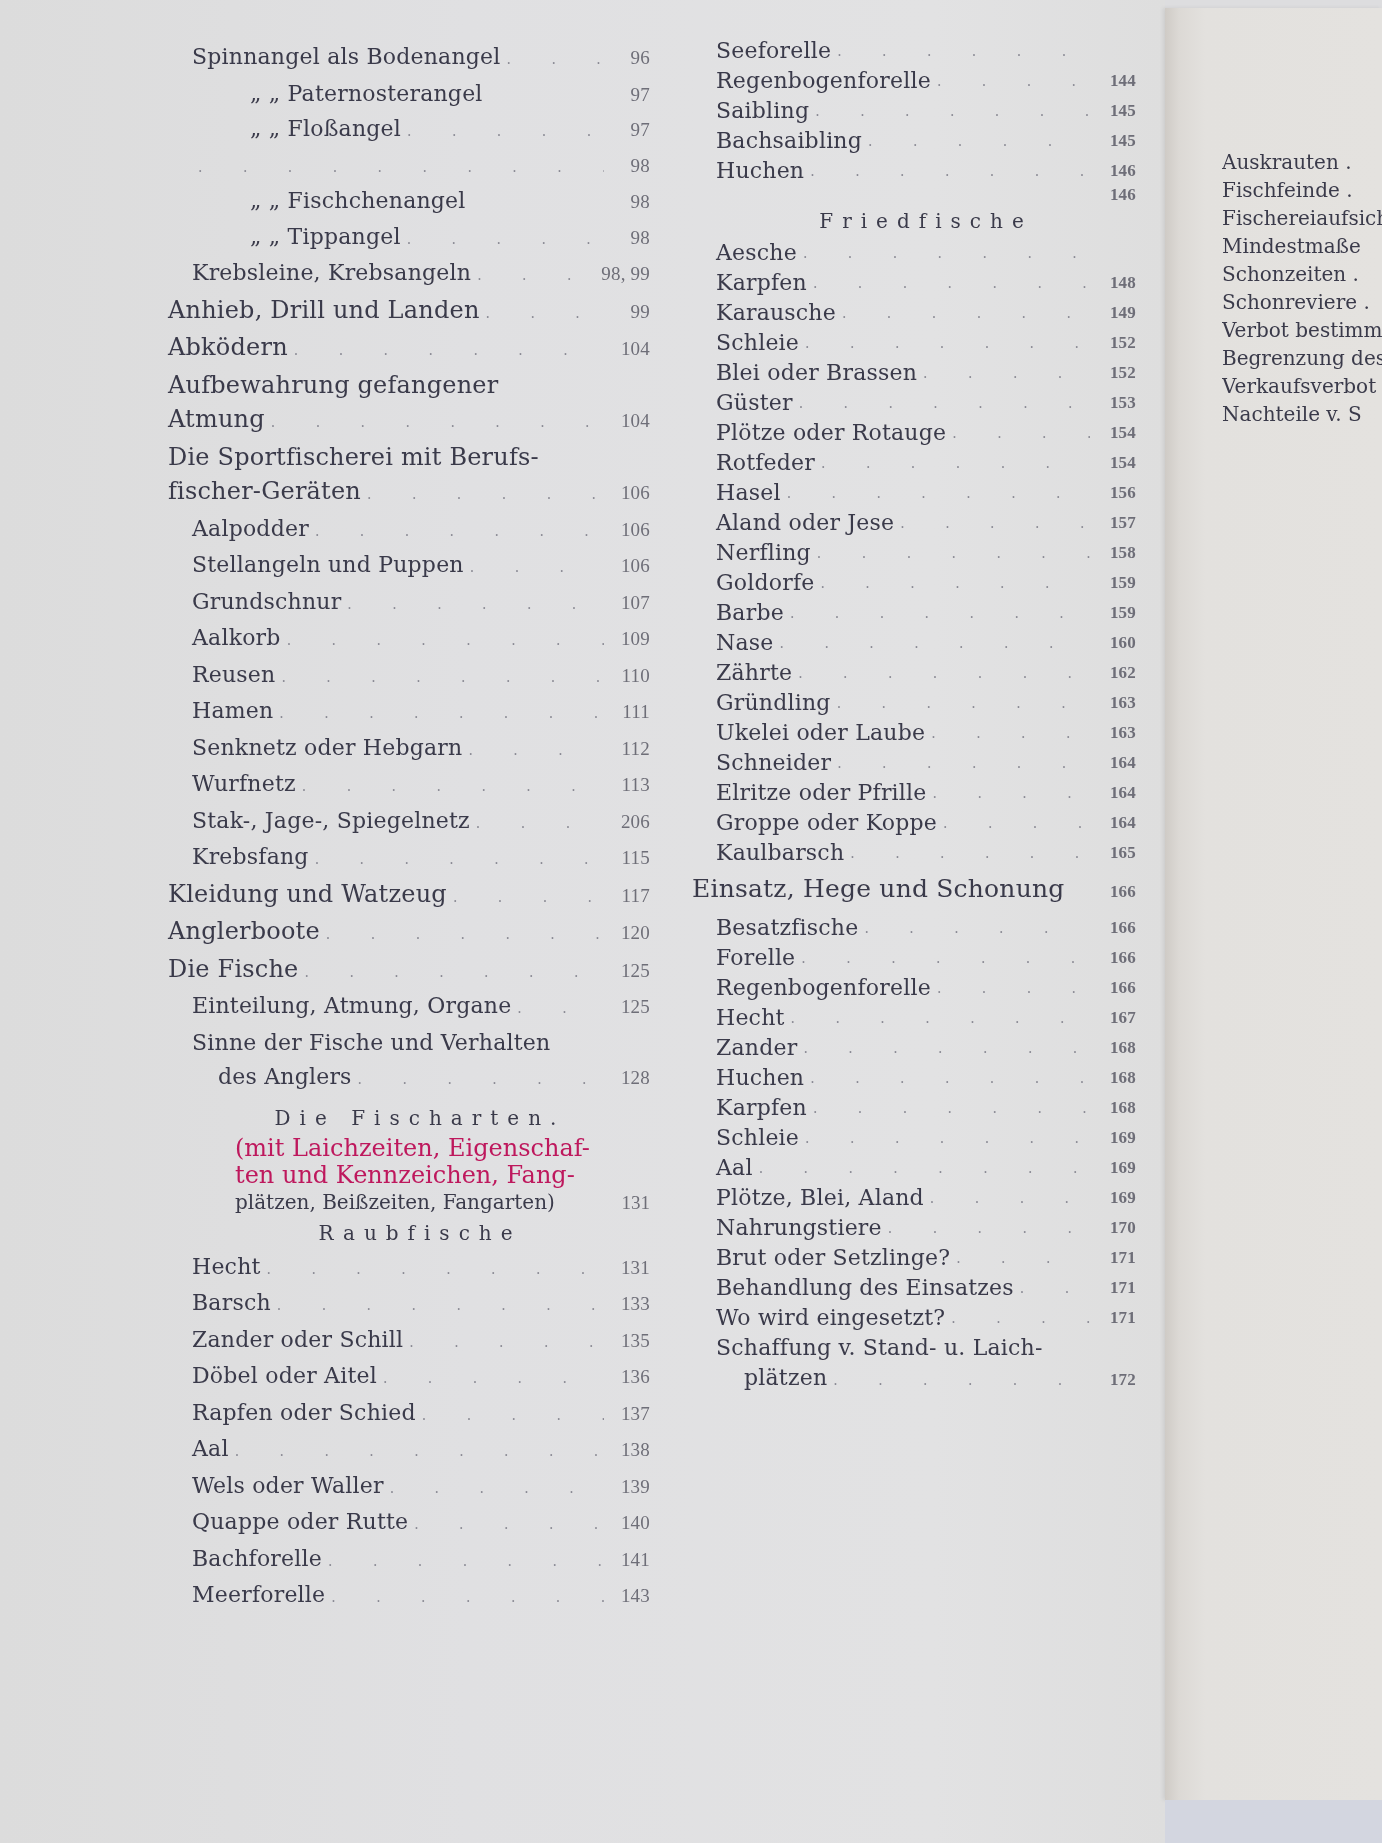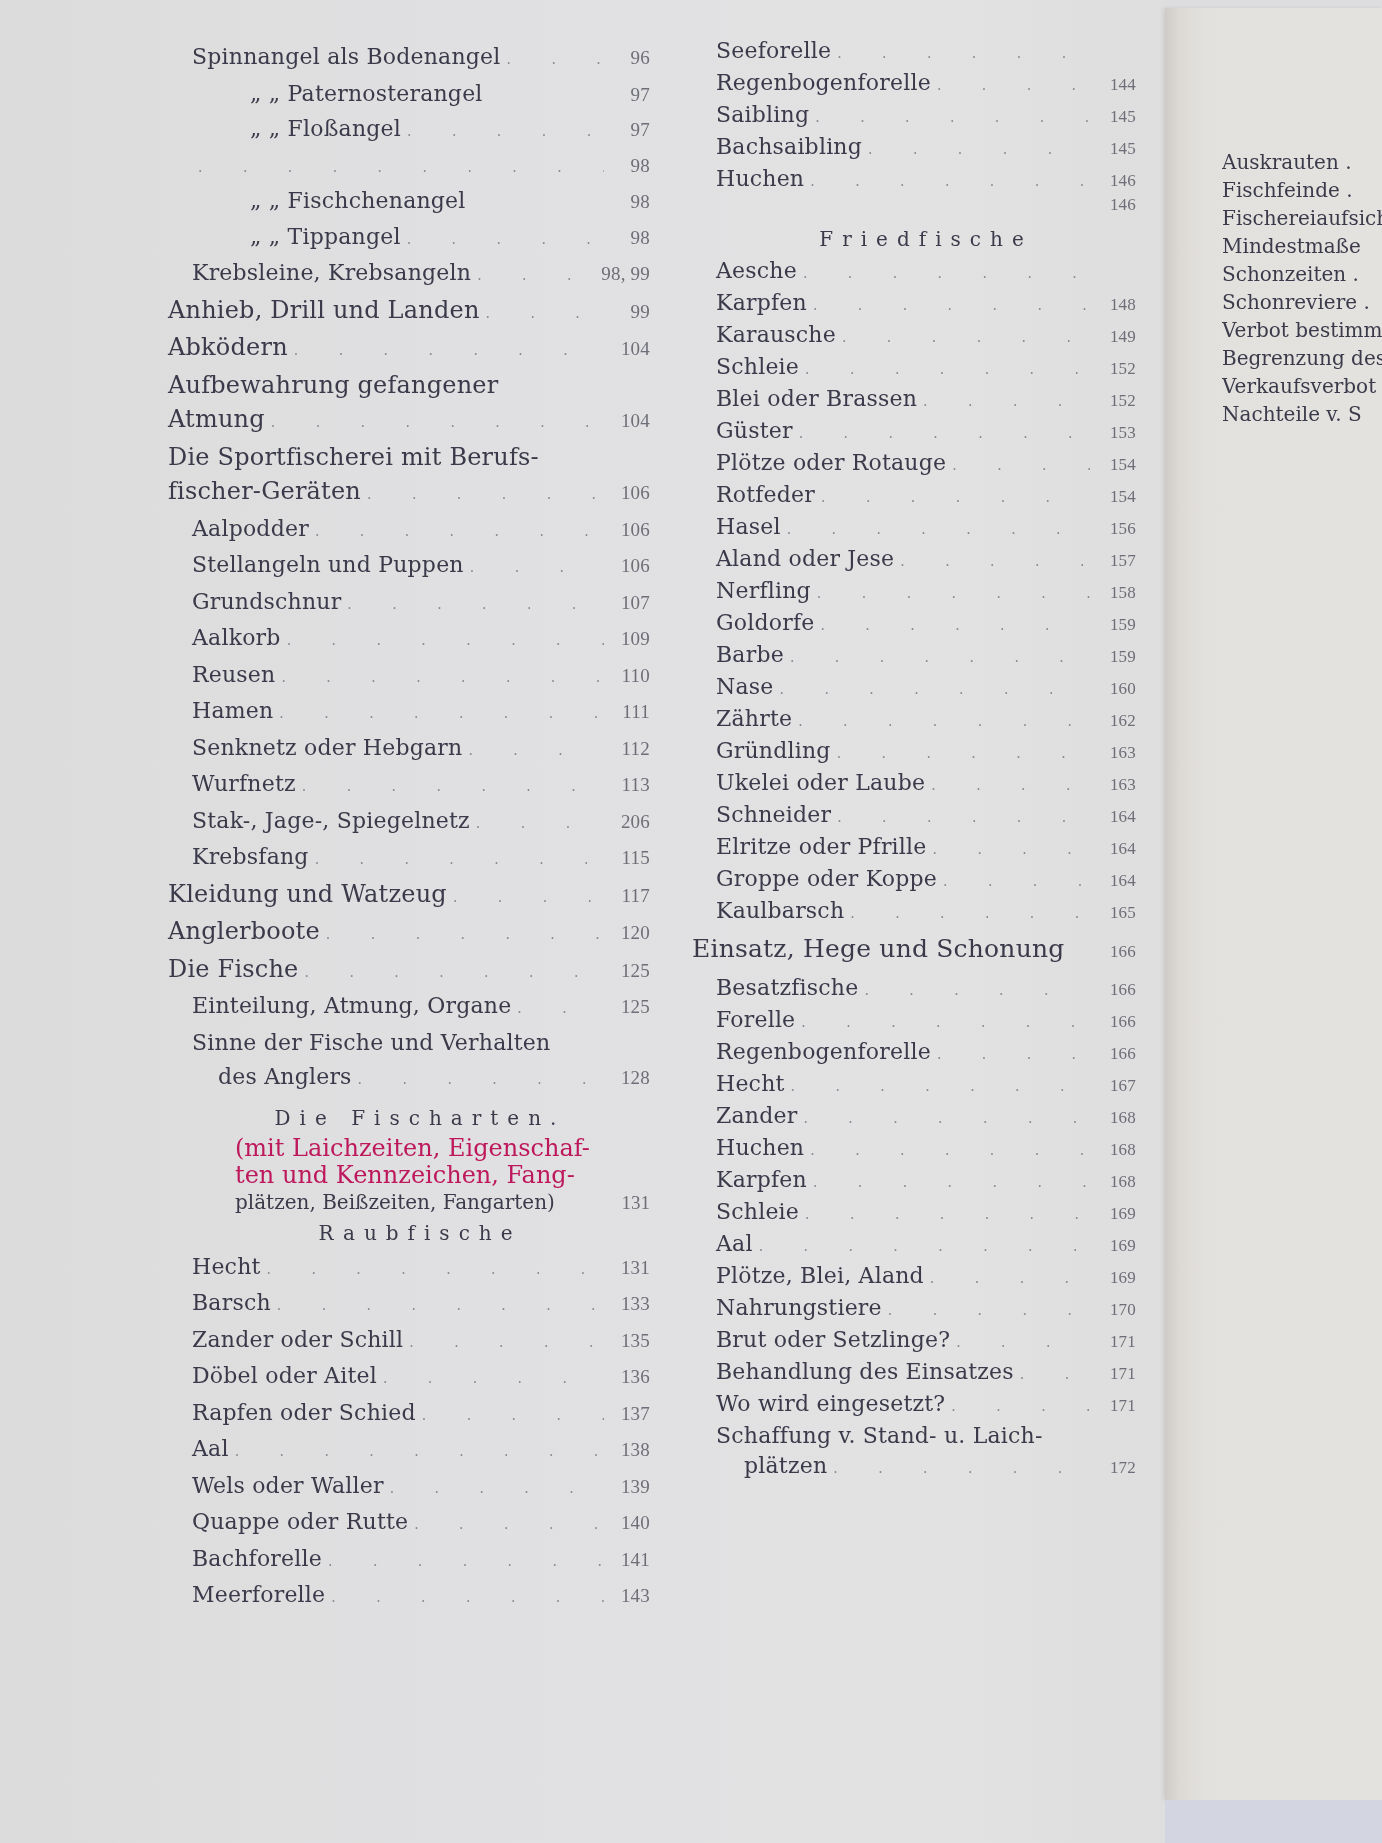--- a/index.html
+++ b/index.html
@@ -52,23 +52,23 @@
     color: #3a3a4a;
   }
   .note {
     padding-left: 45px; font-size: 24px; line-height: 27px; color: #be185d;
   }
   .note-last { display: flex; align-items: baseline; padding-left: 45px; font-size: 20px; line-height: 27px; }
   .note-last .label { flex: 1 1 auto; }
 
   .mid .row { font-size: 22px; line-height: 30px; }
   .mid .row.main { font-size: 25px; line-height: 42px; }
-  .mid .row.lvl-sub { padding-left: 0; }
+  .mid .row.lvl-sub { padding-left: 0; align-items: center; }
   .mid .row.cont { padding-left: 28px; }
-  .mid .row .page { font-size: 17px; }
+  .mid .row .page { font-size: 17px; font-weight: bold; }
 
   .right-row { font-size: 20px; line-height: 28px; color: #3a3a4a; }
 </style>
 </head>
 <body>
 
 <div class="page-left"></div>
 <div class="page-right"></div>
 <div class="page-bottom-bg"></div>
 
@@ -303,21 +303,21 @@
   <div class="row lvl-sub">
       <span class="label">Huchen</span>
       <span class="leader">. . . . . . . . . . . . . . .</span>
       <span class="page">146</span>
     </div>
   <div class="row lvl-sub" style="height:18px;line-height:18px">
       <span class="label"></span>
       <span class="leader"></span>
       <span class="page">146</span>
     </div>
-  <div class="section-head" style="margin-top:8px">Friedfische</div>
+  <div class="section-head" style="margin-top:0">Friedfische</div>
 
   <div class="row lvl-sub">
       <span class="label">Aesche</span>
       <span class="leader">. . . . . . . . . . . . . . .</span>
       <span class="page"></span>
     </div>
   <div class="row lvl-sub">
       <span class="label">Karpfen</span>
       <span class="leader">. . . . . . . . . . . . . . .</span>
       <span class="page">148</span>

